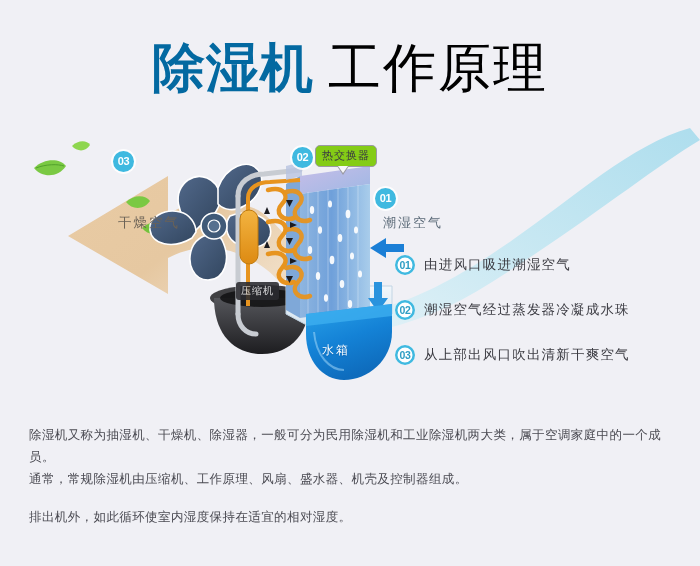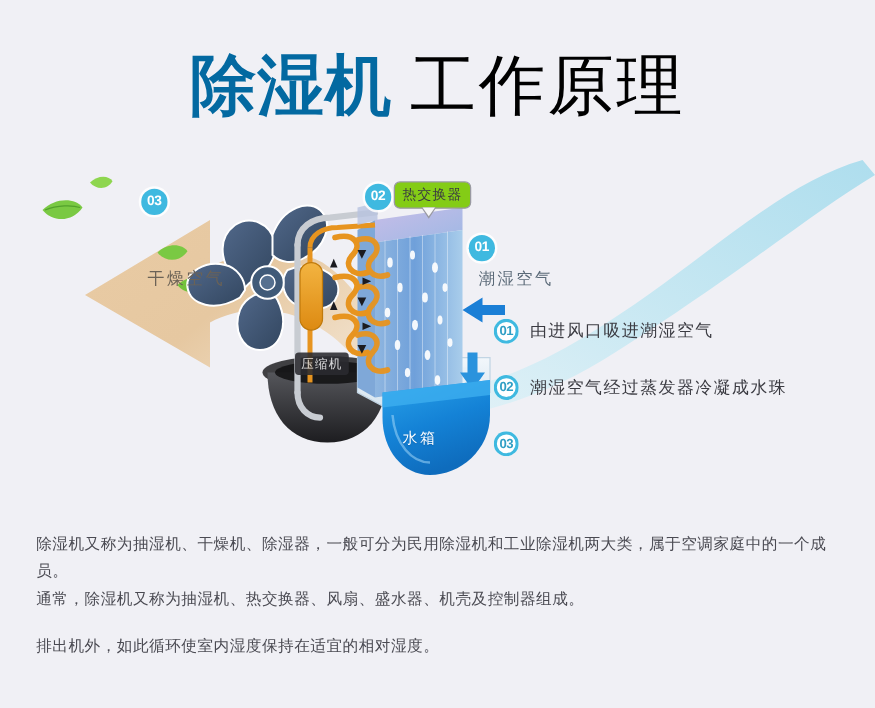--- a/index.html
+++ b/index.html
@@ -331,26 +331,27 @@
     <div class="legend-row">
       <div class="legend-badge">01</div>
       <div class="legend-text">由进风口吸进潮湿空气</div>
     </div>
     <div class="legend-row">
       <div class="legend-badge">02</div>
       <div class="legend-text">潮湿空气经过蒸发器冷凝成水珠</div>
     </div>
     <div class="legend-row">
       <div class="legend-badge">03</div>
+      <div class="legend-text">从上部出风口吹出清新干爽空气</div>
     </div>
   </div>
 
   <div class="copy">
     <p class="para">
       <span class="ln">除湿机又称为抽湿机、干燥机、除湿器，一般可分为民用除湿机和工业除湿机两大类，属于空调家庭中的一个成员。</span>
-      <span class="ln">通常，除湿机又称为抽湿机、热交换器、风扇、盛水器、机壳及控制器组成。</span>
+      <span class="ln">通常，常规除湿机由压缩机、工作原理、风扇、盛水器、机壳及控制器组成。</span>
     </p>
     <p class="para">
       <span class="ln">排出机外，如此循环使室内湿度保持在适宜的相对湿度。</span>
     </p>
   </div>
 
 </div>
 
 </body></html>

